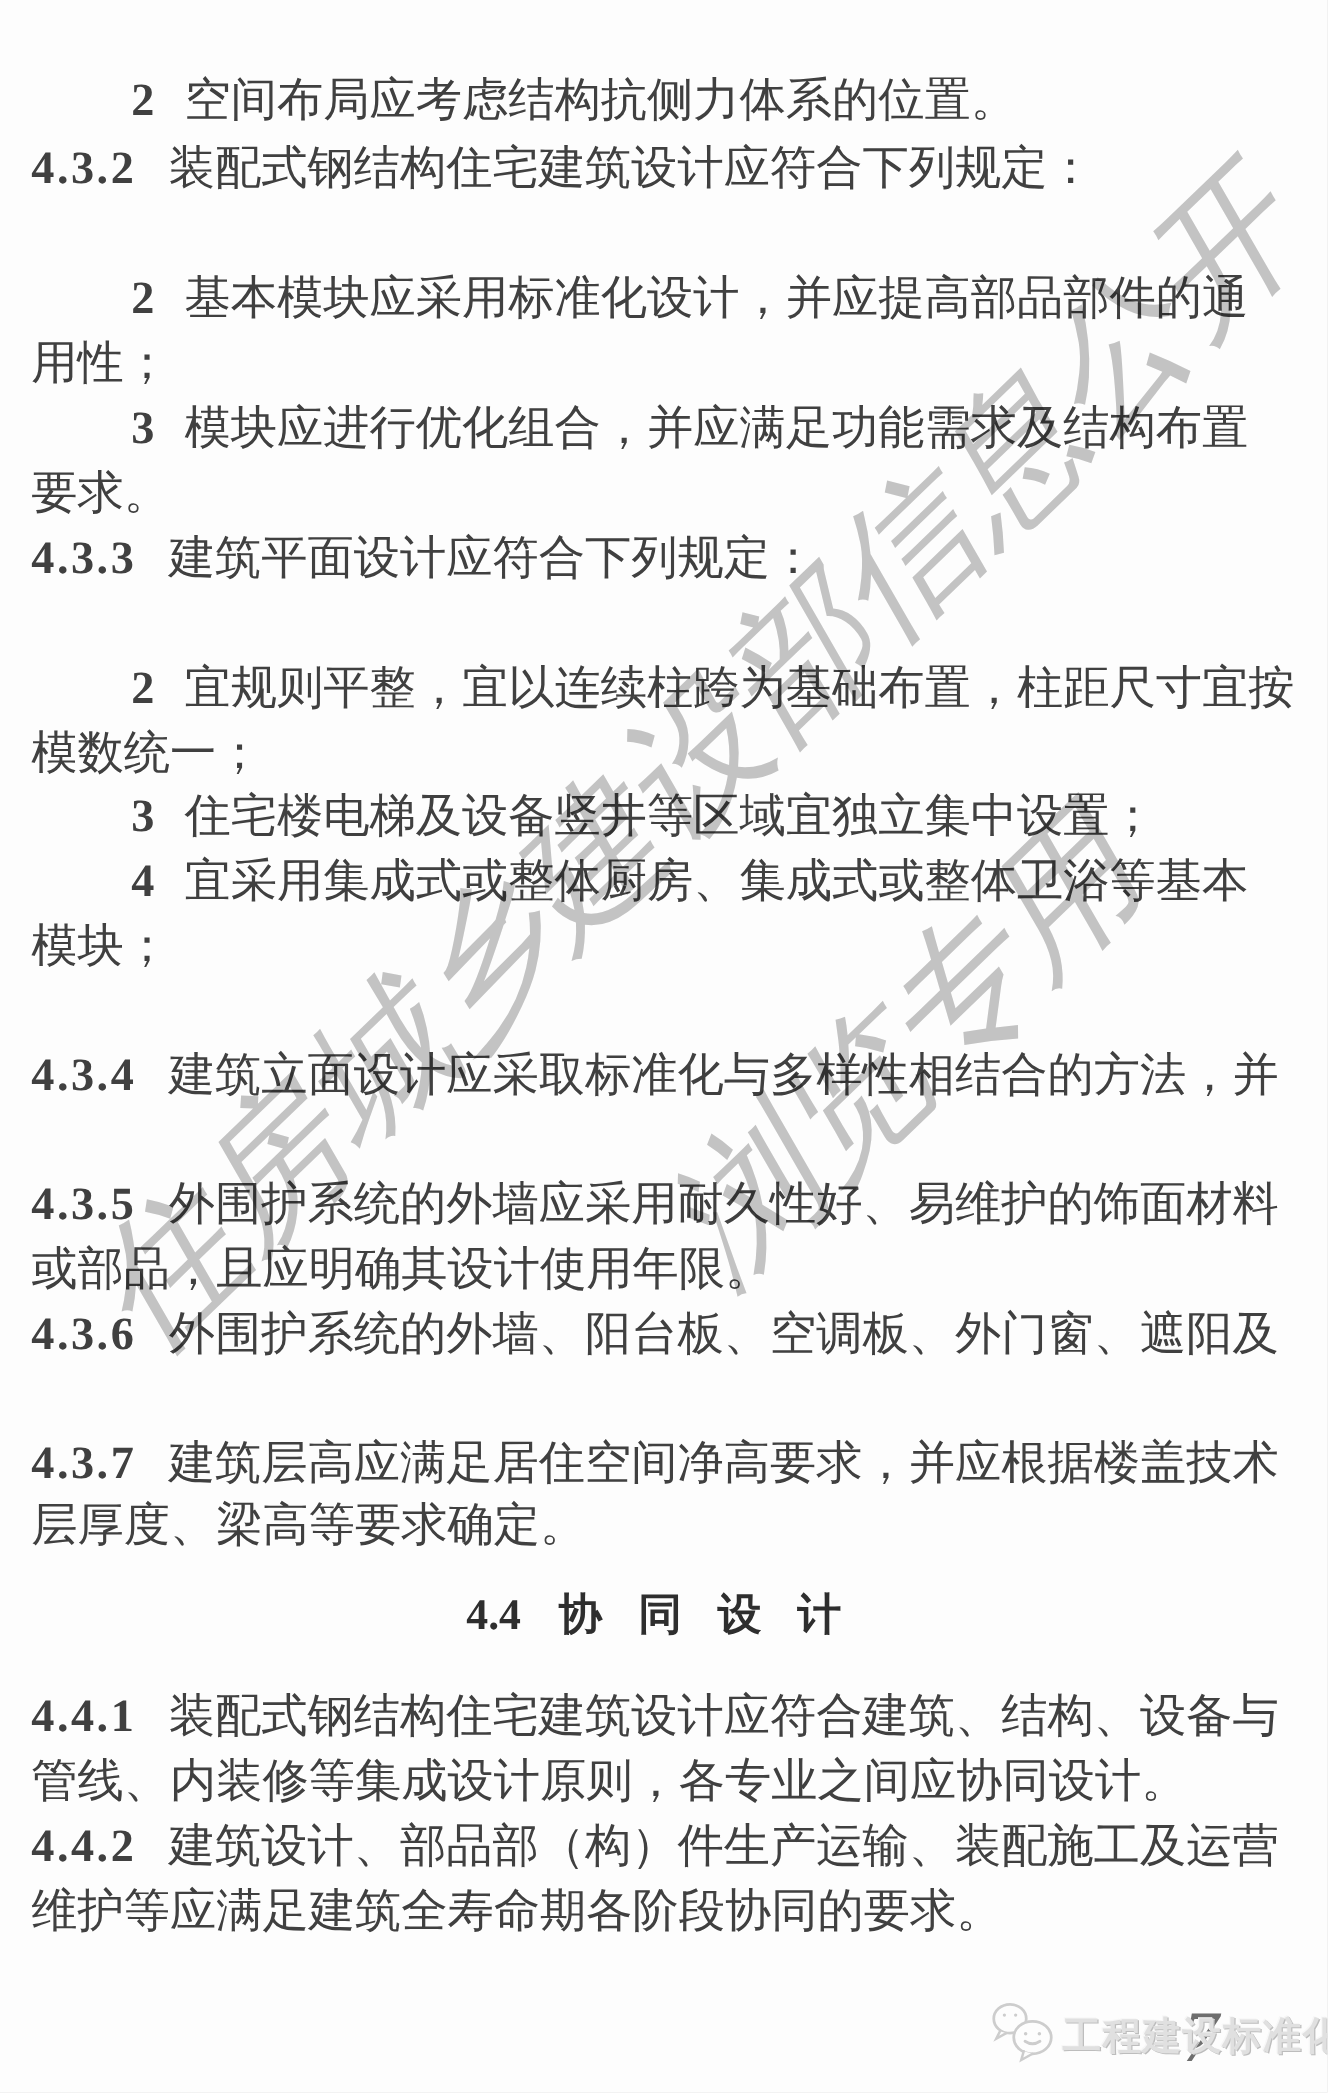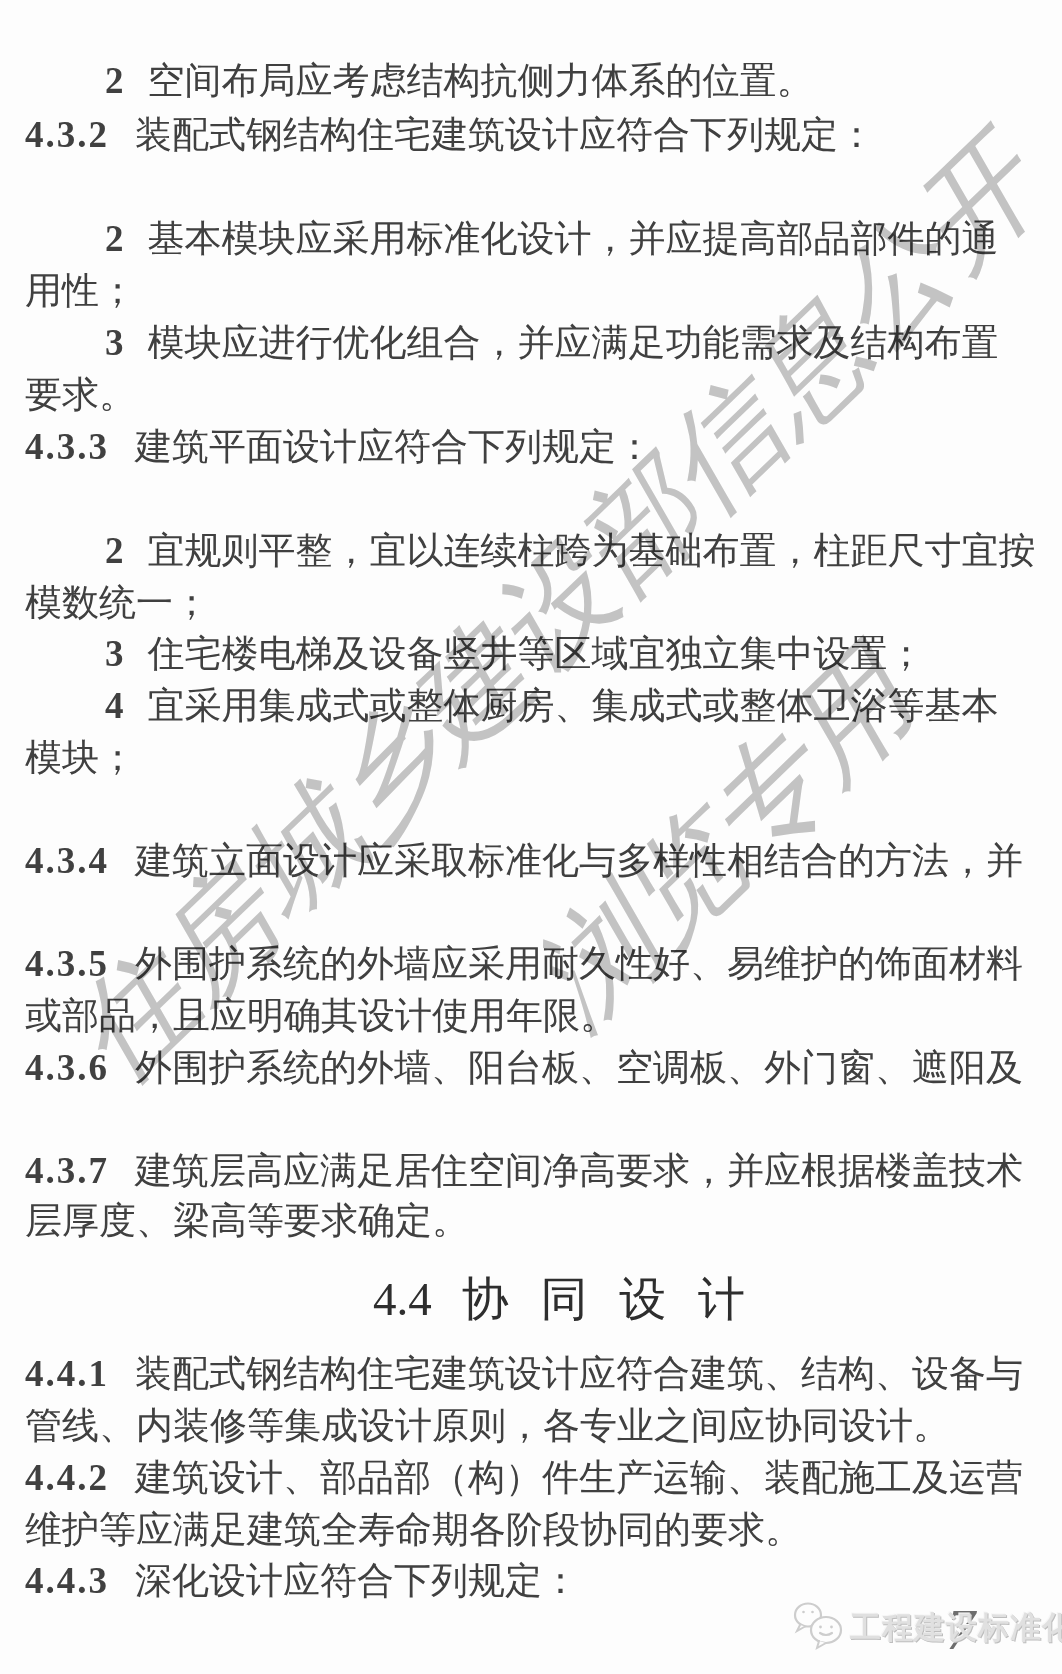--- a/index.html
+++ b/index.html
@@ -36,21 +36,21 @@
   }
   .ln .num{font-weight:bold;}
   .clause{left:25px;}
   .clause .num{letter-spacing:2px;}
   .clause .txt{padding-left:26px;}
   .item{left:105px;}
   .item .txt{padding-left:24px;}
   .cont{left:25px;}
   .heading{
     position:absolute;left:373px;top:1268px;
-    font-size:47px;font-weight:normal;color:#2e2e2e;
+    font-size:35px;font-weight:bold;color:#2e2e2e;
     white-space:nowrap;z-index:2;mix-blend-mode:multiply;
   }
   .heading .h-title{padding-left:30px;letter-spacing:10px;}
   
   .page-number{
     position:absolute;left:946px;top:1596px;
     font-size:58px;font-style:italic;color:#6e6e6e;
     z-index:2;
   }
   .footer-brand{
@@ -97,21 +97,20 @@
   <div class="ln cont" style="top:1198px"><span class="txt">层厚度、梁高等要求确定。</span></div>
 
   <div class="heading">
     <span class="h-num">4.4</span><span class="h-title">协 同 设 计</span>
   </div>
 
   <div class="ln clause" style="top:1351px"><span class="num">4.4.1</span><span class="txt">装配式钢结构住宅建筑设计应符合建筑、结构、设备与</span></div>
   <div class="ln cont" style="top:1403px"><span class="txt">管线、内装修等集成设计原则，各专业之间应协同设计。</span></div>
   <div class="ln clause" style="top:1455px"><span class="num">4.4.2</span><span class="txt">建筑设计、部品部（构）件生产运输、装配施工及运营</span></div>
   <div class="ln cont" style="top:1507px"><span class="txt">维护等应满足建筑全寿命期各阶段协同的要求。</span></div>
-  <div class="ln clause" style="top:1558px"><span class="num">4.4.3</span><span class="txt">深化设计应符合下列规定：</span></div>
 
   <div class="page-number">7</div>
 
   <div class="footer-brand">
     <span>
       <svg width="54" height="52" viewBox="0 0 54 52">
         <g fill="none" stroke="#cdcdcd" stroke-width="2.2" stroke-linecap="round">
           <ellipse cx="16" cy="15" rx="13" ry="11.5"></ellipse>
           <path d="M8 25 L5 31 L13 26.5" fill="#fdfdfd" stroke-width="2"></path>
           <circle cx="11.5" cy="12" r="1.3" fill="#cdcdcd" stroke="none"></circle>

